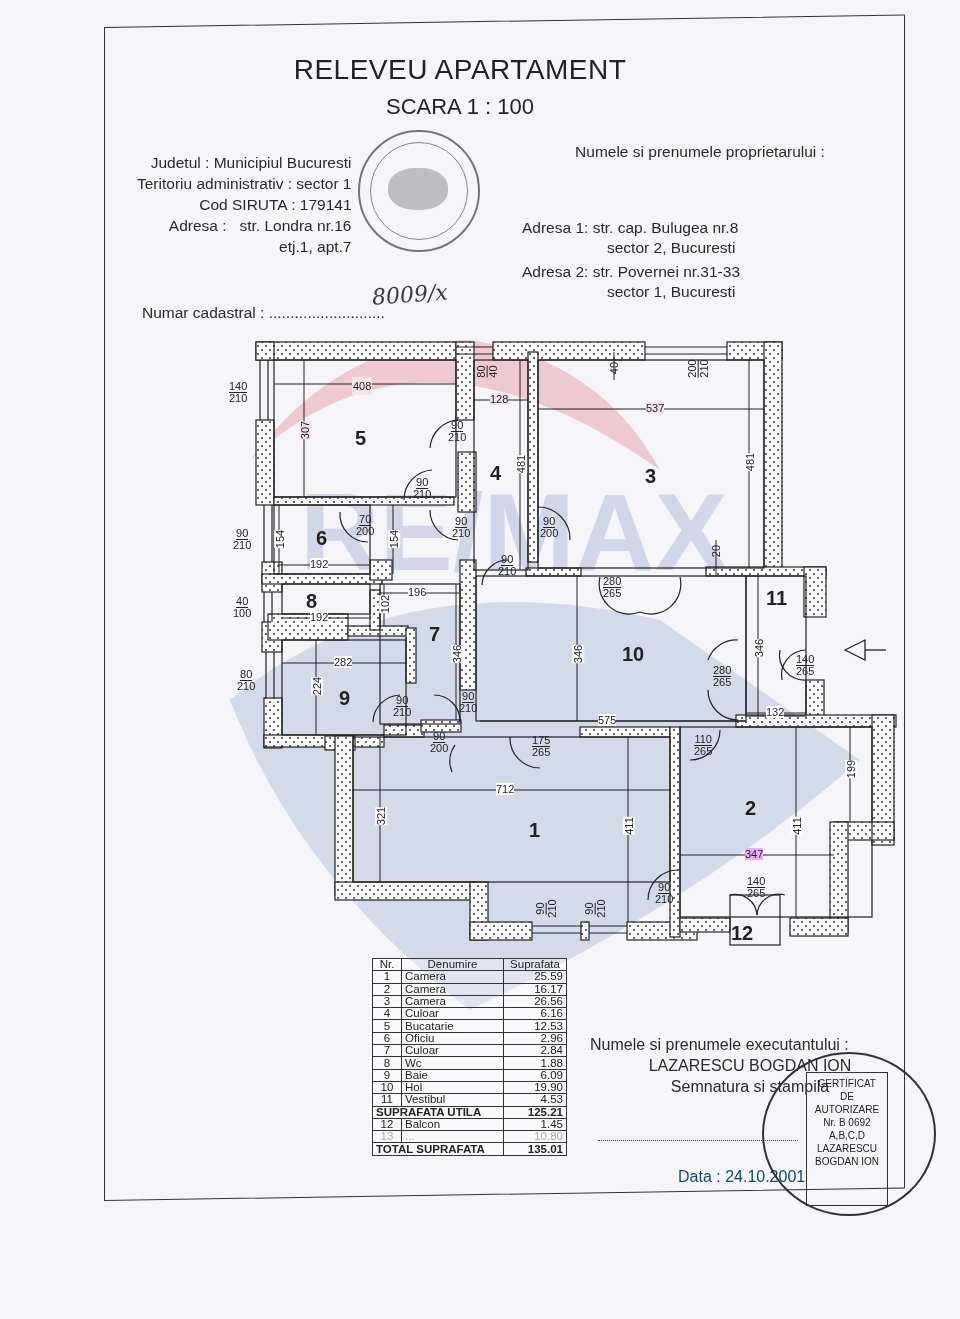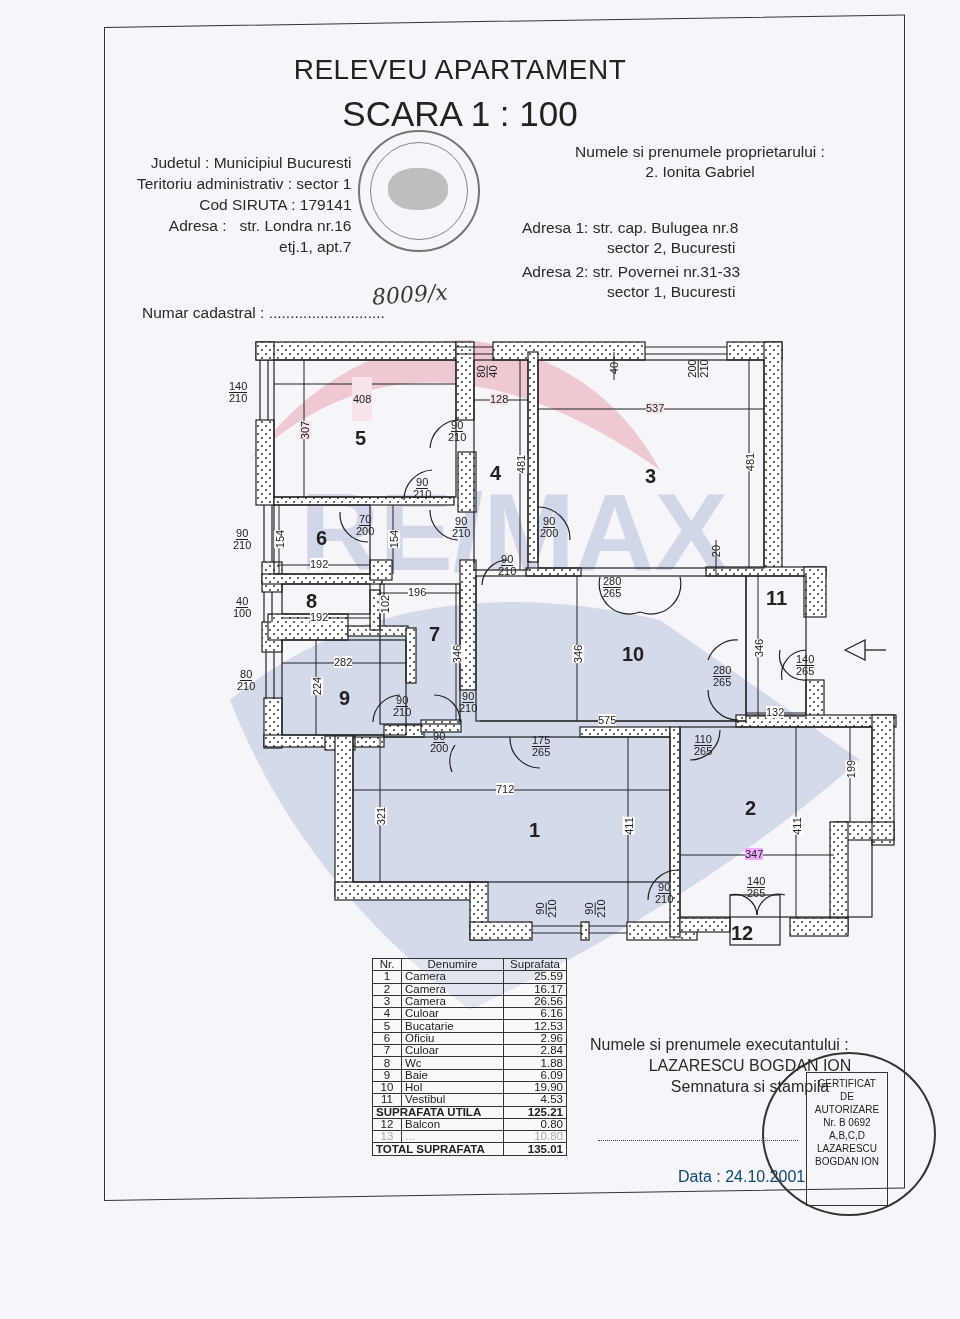--- a/index.html
+++ b/index.html
@@ -3,21 +3,21 @@
 <meta charset="utf-8">
 <style>
   html, body { margin:0; padding:0; }
   body { width:960px; height:1319px; background:#f6f5f9; position:relative; overflow:hidden;
          font-family:"Liberation Sans", sans-serif; color:#222; }
   .frame { position:absolute; left:104px; top:27px; width:799px; height:1172px;
            border:1.5px solid #333; border-top-width:1.5px; transform:skew(0deg,-0.9deg); transform-origin:left top; }
   .abs { position:absolute; }
   .title1 { left:0; width:960px; top:54px; text-align:center; font-size:28px; letter-spacing:0.5px; }
   .title1 span { display:inline-block; transform:translateX(-20px); }
-  .title2 { left:0; width:960px; top:94px; text-align:center; font-size:35px; }
+  .title2 { left:0; width:960px; top:94px; text-align:center; font-size:22px; }
   .title2 span { display:inline-block; transform:translateX(-20px); }
   .info { font-size:15.5px; line-height:21px; color:#2a2a2a; }
   .left-info { left:137px; top:152px; }
   .left-info .row { white-space:nowrap;text-align:right; }
   .indent { padding-left:88px; }
   .owner { left:520px; top:142px; width:360px; font-size:15.5px; line-height:20px; color:#2a2a2a; }
   .owner .center { text-align:center; }
   .addr { left:522px; top:218px; font-size:15.5px; line-height:20px; color:#2a2a2a; }
   .addr .ind { padding-left:85px; }
   .cadastral { left:142px; top:304px; font-size:15.5px; color:#2a2a2a; }
@@ -51,21 +51,20 @@
   <div class="row">Cod SIRUTA : 179141</div>
   <div class="row"><span>Adresa :</span>&nbsp;&nbsp;&nbsp;<span>str. Londra nr.16</span></div>
   <div class="row indent">etj.1, apt.7</div>
 </div>
 
 <div class="abs cadastral">Numar cadastral : ...........................</div>
 <div class="abs handwritten">8009/x</div>
 
 <div class="abs owner">
   <div class="center">Numele si prenumele proprietarului :</div>
-  <div class="center">2. Ionita Gabriel</div>
 </div>
 <div class="abs addr">
   <div><span>Adresa 1:</span> <span>str. cap. Bulugea nr.8</span></div>
   <div class="ind">sector 2, Bucuresti</div>
   <div style="margin-top:4px"><span>Adresa 2:</span> <span>str. Povernei nr.31-33</span></div>
   <div class="ind">sector 1, Bucuresti</div>
 </div>
 
 <div class="stamp" style="left:358px;top:130px;width:118px;height:118px;border-color:#555;opacity:0.8;">
   <div style="position:absolute;left:28px;top:36px;width:60px;height:42px;border-radius:45%;background:#777;opacity:0.55;"></div>
@@ -236,21 +235,21 @@
 <div class="abs" style="left:316px;top:527px;font-size:20px;font-weight:bold;">6</div>
 <div class="abs" style="left:306px;top:590px;font-size:20px;font-weight:bold;">8</div>
 <div class="abs" style="left:429px;top:623px;font-size:20px;font-weight:bold;">7</div>
 <div class="abs" style="left:339px;top:687px;font-size:20px;font-weight:bold;">9</div>
 <div class="abs" style="left:622px;top:643px;font-size:20px;font-weight:bold;">10</div>
 <div class="abs" style="left:766px;top:587px;font-size:20px;font-weight:bold;">11</div>
 <div class="abs" style="left:529px;top:819px;font-size:20px;font-weight:bold;">1</div>
 <div class="abs" style="left:745px;top:797px;font-size:20px;font-weight:bold;">2</div>
 <div class="abs" style="left:731px;top:922px;font-size:20px;font-weight:bold;">12</div>
 
-<div class="abs" style="left:352px;top:377px;font-size:11px;background:#f6e4ea;padding:16px 1px;">408</div>
+<div class="abs" style="left:352px;top:377px;font-size:11px;background:#f6e4ea;padding:3px 1px;">408</div>
 <div class="abs" style="left:490px;top:393px;font-size:11px;background:#f6e4ea;">128</div>
 <div class="abs" style="left:646px;top:402px;font-size:11px;background:#f6e4ea;">537</div>
 <div class="abs" style="left:310px;top:558px;font-size:11px;background:#fff;">192</div>
 <div class="abs" style="left:408px;top:586px;font-size:11px;background:#fff;">196</div>
 <div class="abs" style="left:310px;top:611px;font-size:11px;background:#fff;">192</div>
 <div class="abs" style="left:334px;top:656px;font-size:11px;background:#fff;">282</div>
 <div class="abs" style="left:598px;top:714px;font-size:11px;background:#fff;">575</div>
 <div class="abs" style="left:766px;top:706px;font-size:11px;background:#fff;">132</div>
 <div class="abs" style="left:496px;top:783px;font-size:11px;background:#fff;">712</div>
 <div class="abs" style="left:745px;top:848px;font-size:11px;background:#f0abfc;">347</div>
@@ -364,21 +363,21 @@
         <td class="name">Vestibul</td>
         <td class="val">4.53</td>
       </tr>
   <tr class="bold">
         <td colspan="2">SUPRAFATA UTILA</td>
         <td class="val">125.21</td>
       </tr>
   <tr>
         <td class="nr">12</td>
         <td class="name">Balcon</td>
-        <td class="val">0.80</td>
+        <td class="val">1.45</td>
       </tr>
   <tr class="faded">
         <td class="nr">13</td>
         <td class="name">...</td>
         <td class="val">10.80</td>
       </tr>
   <tr class="bold">
         <td colspan="2">TOTAL SUPRAFATA</td>
         <td class="val">135.01</td>
       </tr>

